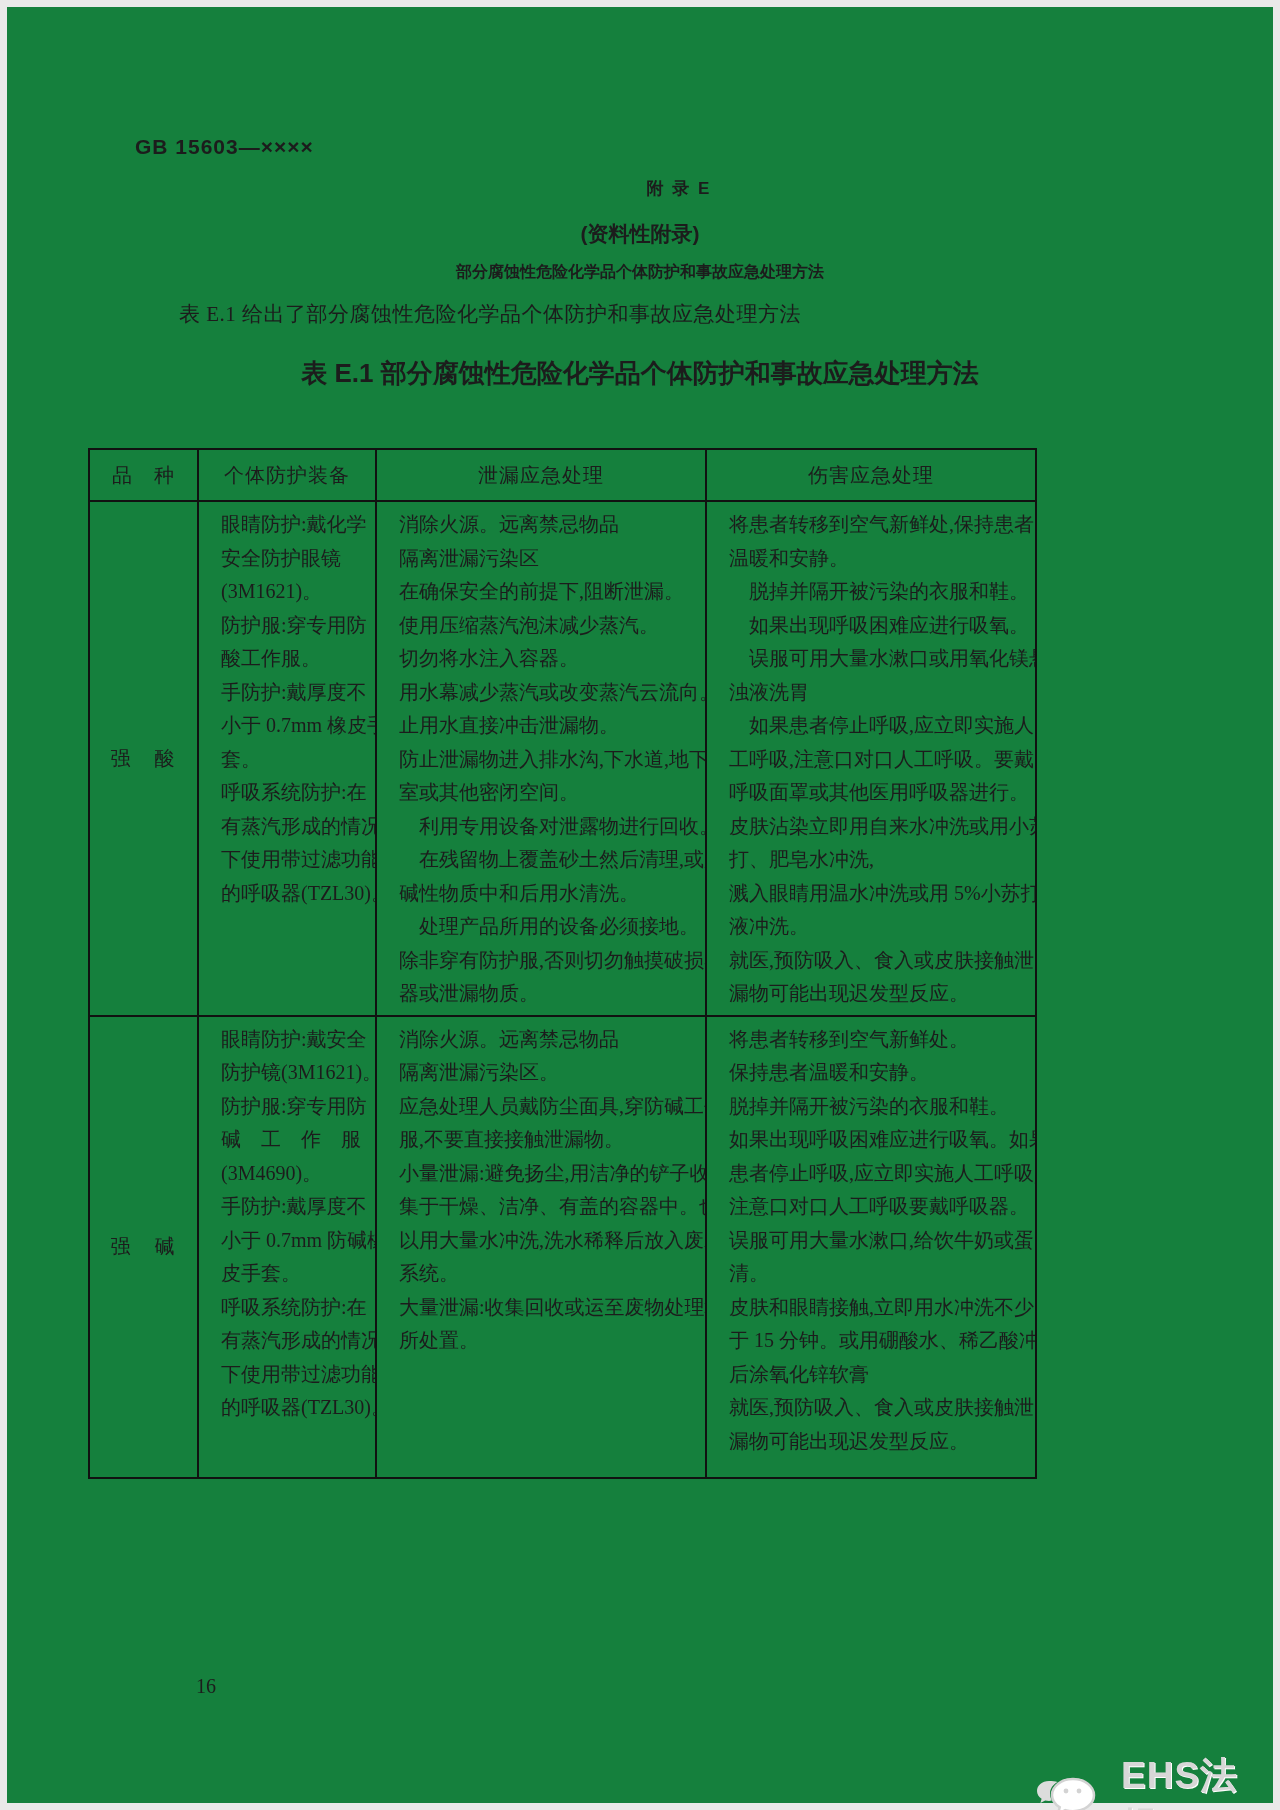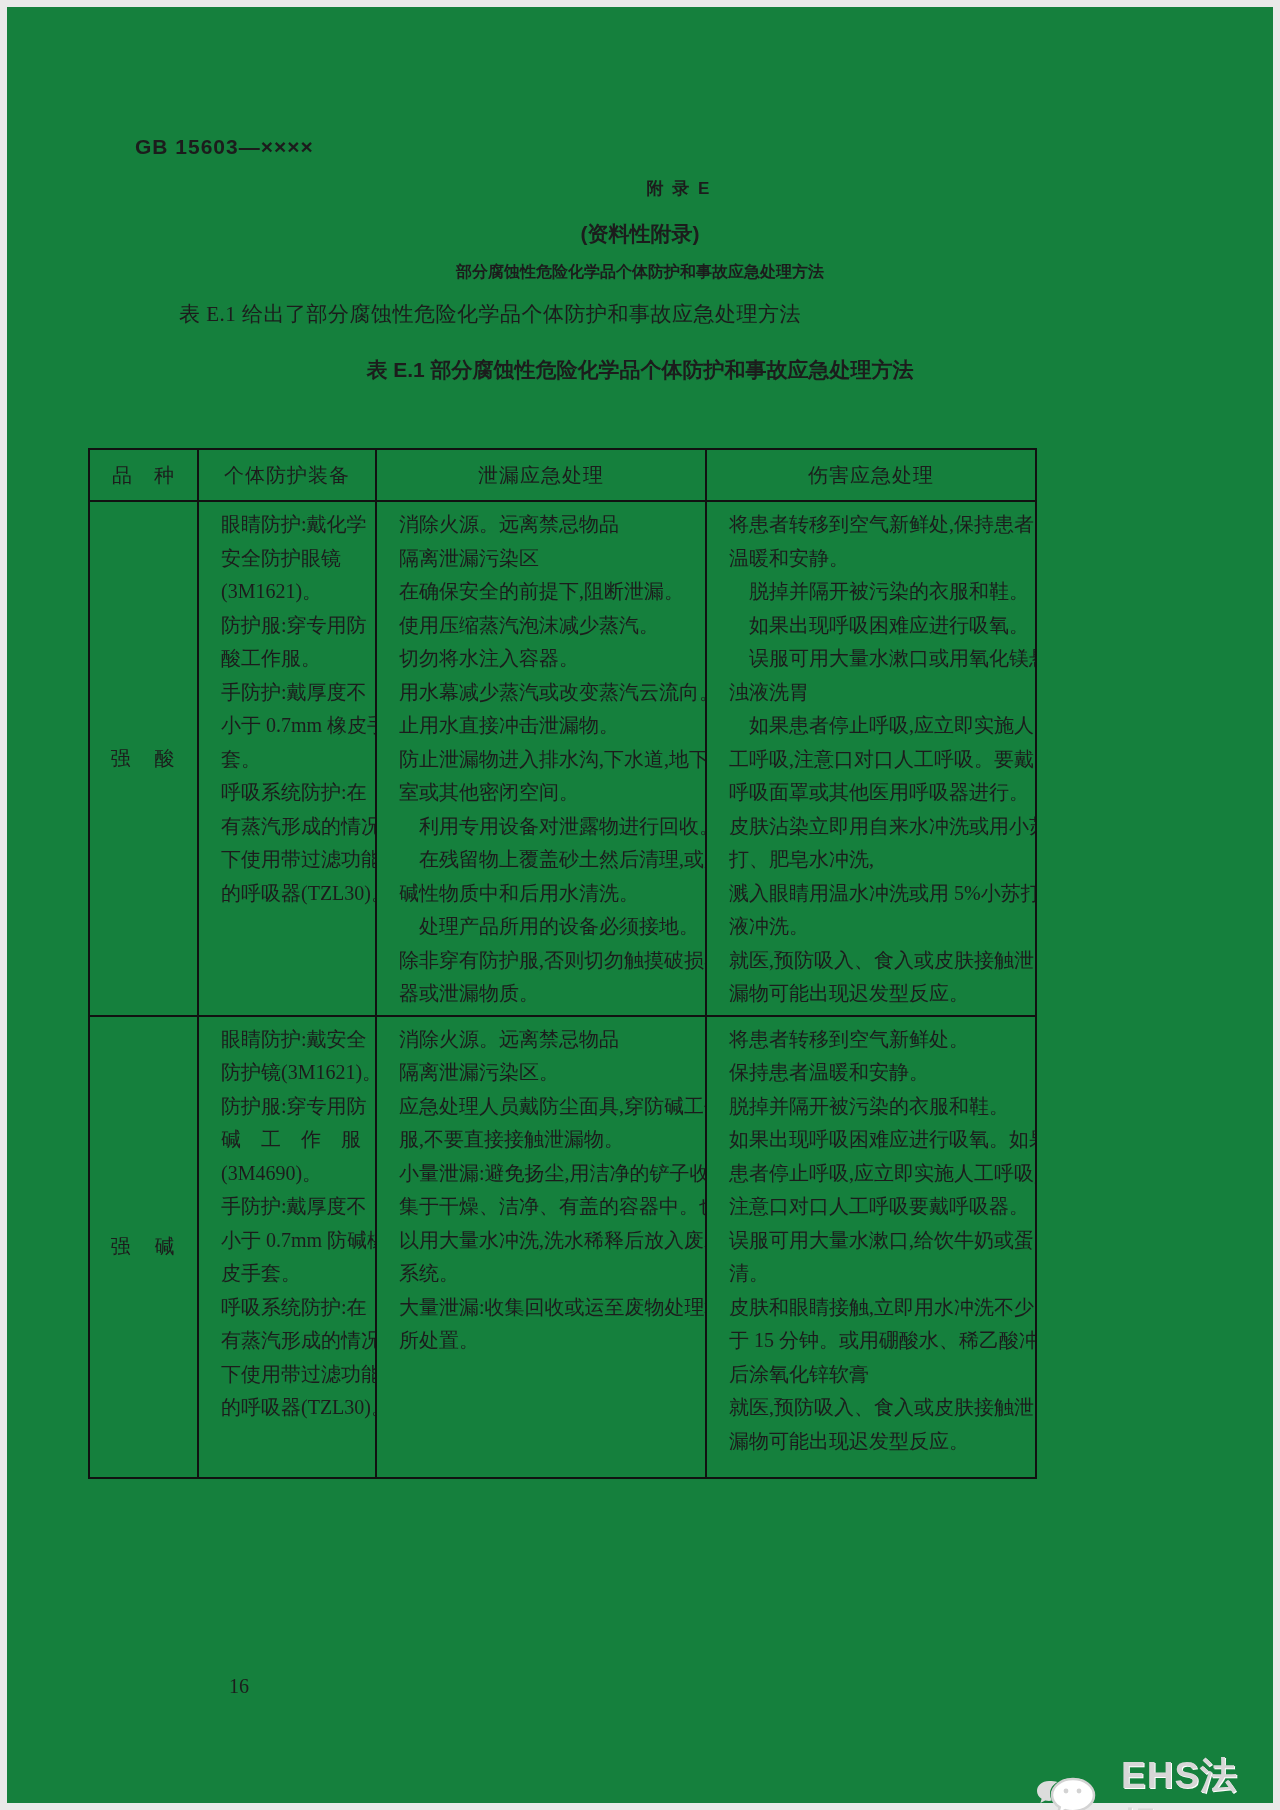--- a/index.html
+++ b/index.html
@@ -30,21 +30,21 @@
   .appendix-subtitle{top:213px;font-size:21px;}
   .appendix-heading{top:255px;font-size:16px;}
   .intro{
     position:absolute;left:135px;top:293px;right:135px;
     font-size:21px;text-indent:37px;letter-spacing:0.5px;
   }
   .table-caption{
     position:absolute;left:0;width:100%;top:349px;
     text-align:center;
     font-family:"Liberation Sans","DejaVu Sans",sans-serif;
-    font-weight:bold;font-size:21px;
+    font-weight:bold;font-size:26px;
   }
   table.e1{
     position:absolute;left:81px;top:441px;
     width:947px;
     border-collapse:collapse;table-layout:fixed;
   }
   table.e1 th,table.e1 td{
     border:2px solid #111;
     overflow:hidden;
   }
@@ -61,21 +61,21 @@
     line-height:33.5px;
     white-space:pre;
   }
   td.cat{
     text-align:center;vertical-align:middle;
     font-size:20px;letter-spacing:2px;
   }
   tr.row-acid{height:512px;}
   tr.row-alkali{height:462px;}
   .page-number{
-    position:absolute;left:222px;top:1668px;
+    position:absolute;left:189px;top:1668px;
     font-size:20px;
   }
   .watermark{
     position:absolute;left:1028px;top:1744px;
     display:flex;align-items:center;gap:24px;
   }
   .watermark-text{
     font-family:"Liberation Sans","DejaVu Sans",sans-serif;
     font-size:37px;font-weight:bold;
     color:#d7d7d7;

